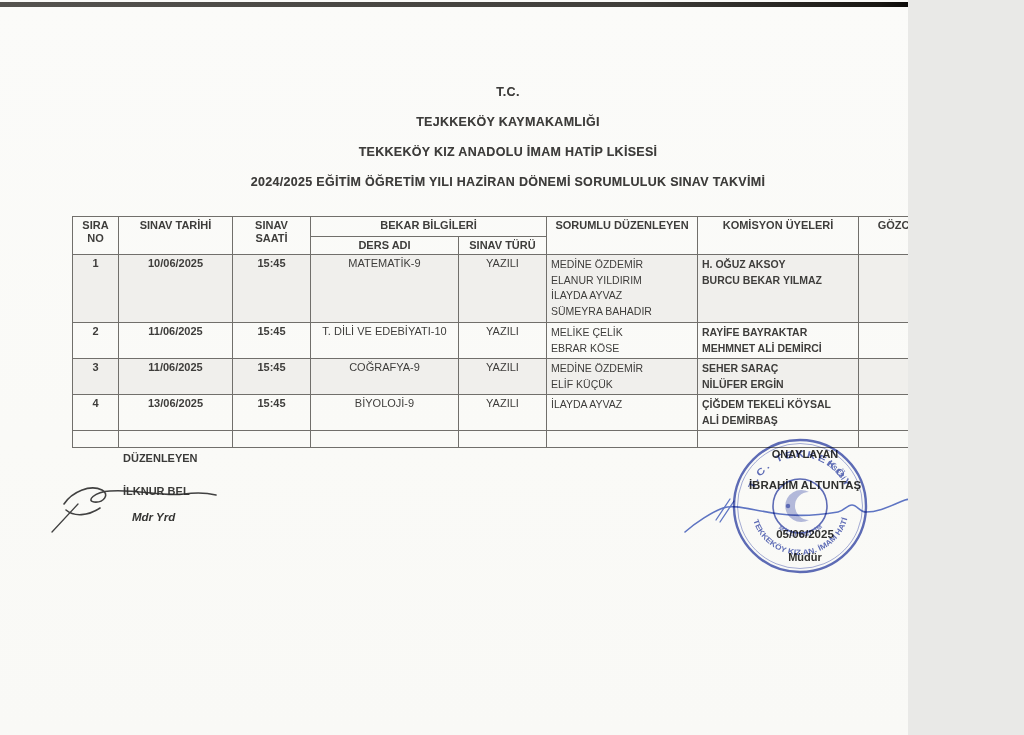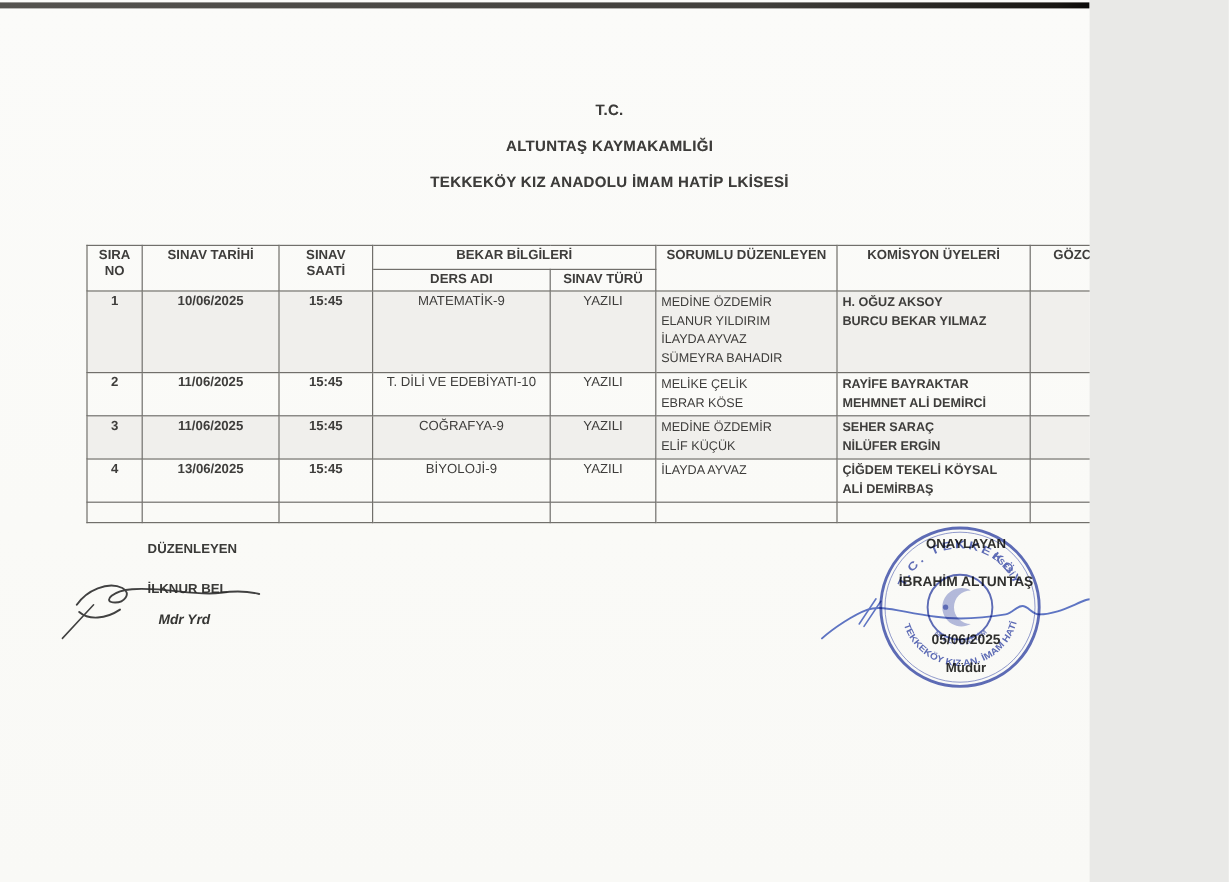--- a/index.html
+++ b/index.html
@@ -15,21 +15,21 @@
   }
   
   .doc-header { position:absolute; top:84px; left:0; width:1016px; text-align:center; }
   .doc-header div {
     font-size:12.5px; font-weight:bold; letter-spacing:.3px; color:#3d3c3a;
     margin-bottom:14px; line-height:16px;
     text-shadow:0 0 .5px rgba(70,70,70,.45);
   }
   
   table.exam {
-    position:absolute; left:72px; top:204px; width:886px;
+    position:absolute; left:72px; top:216px; width:886px;
     border-collapse:collapse; table-layout:fixed;
     font-size:11px; color:#3e3d3b;padding-left:40px;
   }
   table.exam th, table.exam td {
     border:1px solid #716f6b; vertical-align:top; padding:2px 4px;
     overflow:hidden;
   }
   table.exam th { font-weight:bold; text-align:center; line-height:13px; }
   .pre { white-space:pre-line; }
   td.c { text-align:center; }
@@ -52,22 +52,23 @@
 </style>
 </head>
 <body>
 
 <div class="page">
 
   <div class="scan-edge"></div>
 
   <div class="doc-header">
     <div>T.C.</div>
-    <div>ALTUNTAŞ KAYMAKAMLIĞI</div>
+    <div>TEJKKEKÖY KAYMAKAMLIĞI</div>
     <div>TEKKEKÖY KIZ ANADOLU İMAM HATİP LKİSESİ</div>
+    <div>2024/2025 EĞİTİM ÖĞRETİM YILI HAZİRAN DÖNEMİ SORUMLULUK SINAV TAKVİMİ</div>
   </div>
 
   <table class="exam">
     <colgroup>
       <col style="width:46px">
         <col style="width:114px">
         <col style="width:78px">
       <col style="width:148px">
         <col style="width:88px">
         <col style="width:151px">

